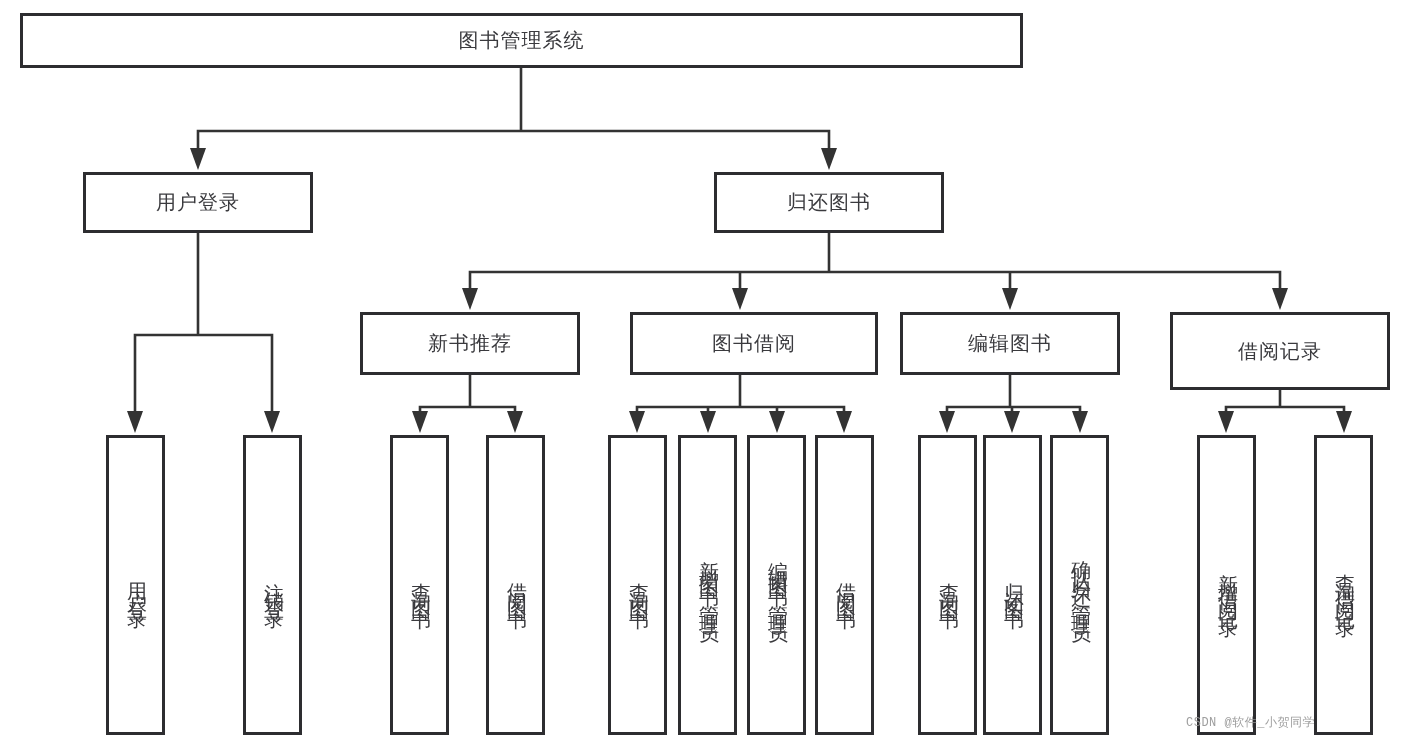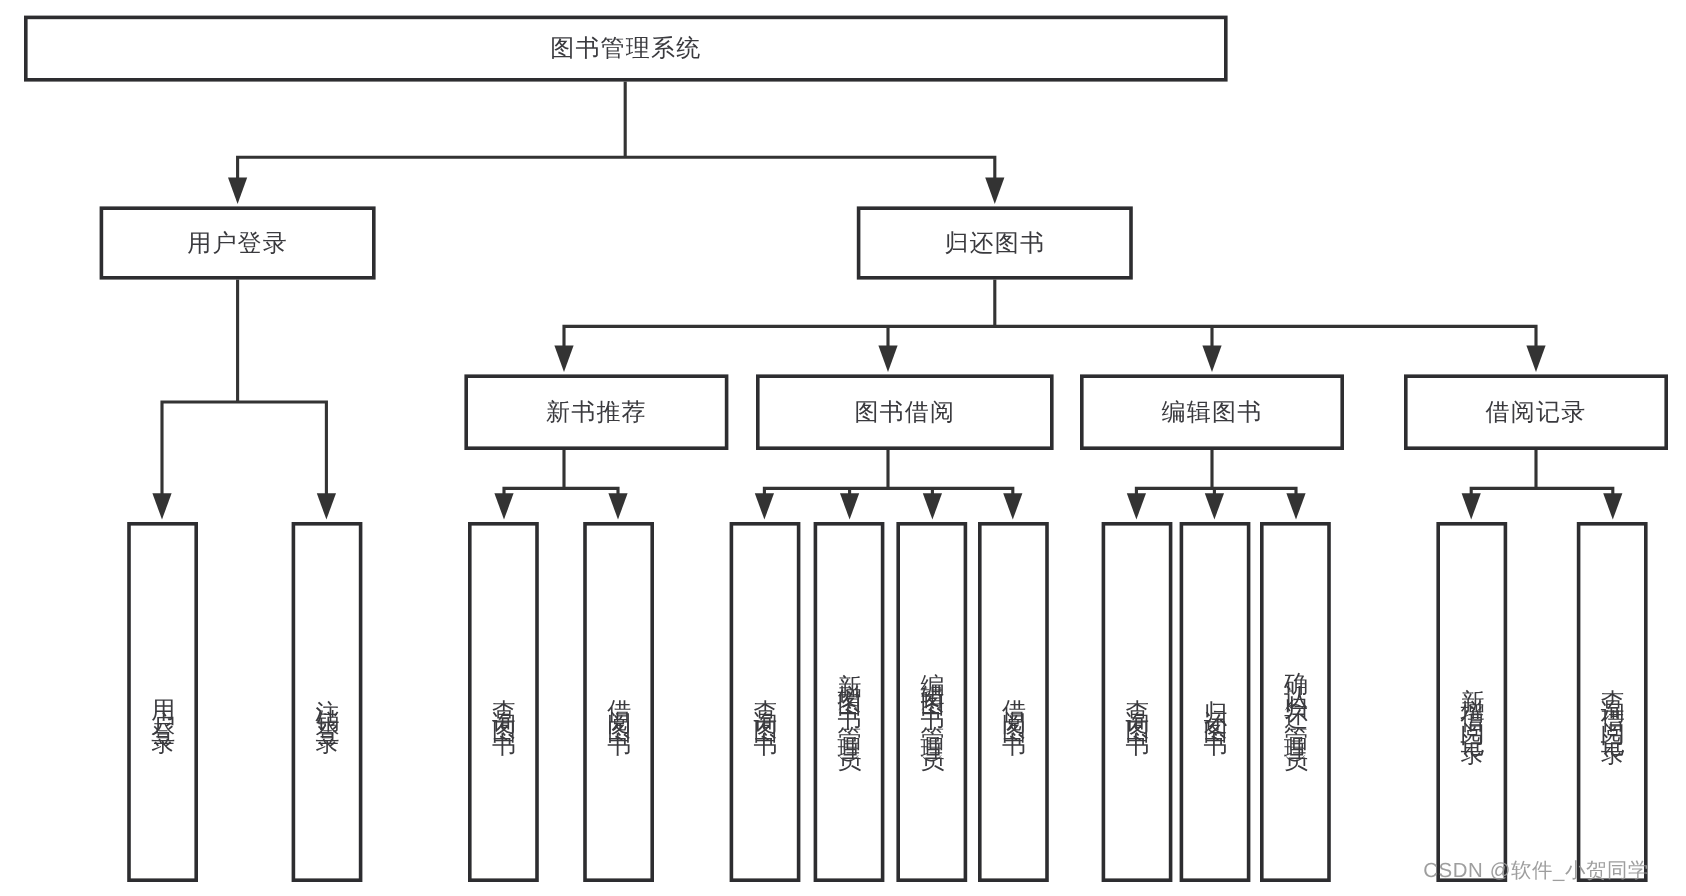--- a/index.html
+++ b/index.html
@@ -2,21 +2,21 @@
 <html><head>
 <meta charset="utf-8">
 <style>
   html, body { margin: 0; padding: 0; background: #ffffff; }
   .stage {
     position: relative;
     width: 1405px;
     height: 747px;
     background: #ffffff;
     overflow: hidden;
-    font-family: Liberation Sans, sans-serif;
+    font-family: Liberation Mono, monospace;
   }
   .connectors {
     position: absolute;
     left: 0; top: 0;
     width: 1405px; height: 747px;
     z-index: 1;
   }
   .node {
     position: absolute;
     background: #ffffff;
@@ -37,21 +37,21 @@
     writing-mode: vertical-rl;
     text-orientation: mixed;
     font-size: 20px;
     letter-spacing: 9px;
     line-height: 1;
   }
   .watermark {
     position: absolute;
     left: 1186px;
     top: 714px;
-    font-size: 17px;
+    font-size: 12px;
     letter-spacing: 0.5px;
     color: rgba(150, 150, 150, 0.92);
     white-space: nowrap;
     z-index: 5;
   }
 </style>
 </head>
 <body>
 
 <div class="stage">
@@ -100,30 +100,30 @@
     <span class="h-label">图书管理系统</span>
   </div>
 
   <div class="node" style="left:83px; top:172px; width:230px; height:61px;">
     <span class="h-label">用户登录</span>
   </div>
   <div class="node" style="left:714px; top:172px; width:230px; height:61px;">
     <span class="h-label">归还图书</span>
   </div>
 
-  <div class="node" style="left:360px; top:312px; width:220px; height:63px;margin-left:27px;">
+  <div class="node" style="left:360px; top:312px; width:220px; height:63px;">
     <span class="h-label">新书推荐</span>
   </div>
   <div class="node" style="left:630px; top:312px; width:248px; height:63px;">
     <span class="h-label">图书借阅</span>
   </div>
   <div class="node" style="left:900px; top:312px; width:220px; height:63px;">
     <span class="h-label">编辑图书</span>
   </div>
-  <div class="node" style="left:1170px; top:312px; width:220px; height:63px;">
+  <div class="node" style="left:1170px; top:312px; width:220px; height:78px;">
     <span class="h-label">借阅记录</span>
   </div>
 
   <div class="node" style="left:106px; top:435px; width:59px; height:300px;">
     <span class="v-label">用户登录</span>
   </div>
   <div class="node" style="left:243px; top:435px; width:59px; height:300px;">
     <span class="v-label">注销登录</span>
   </div>
 

